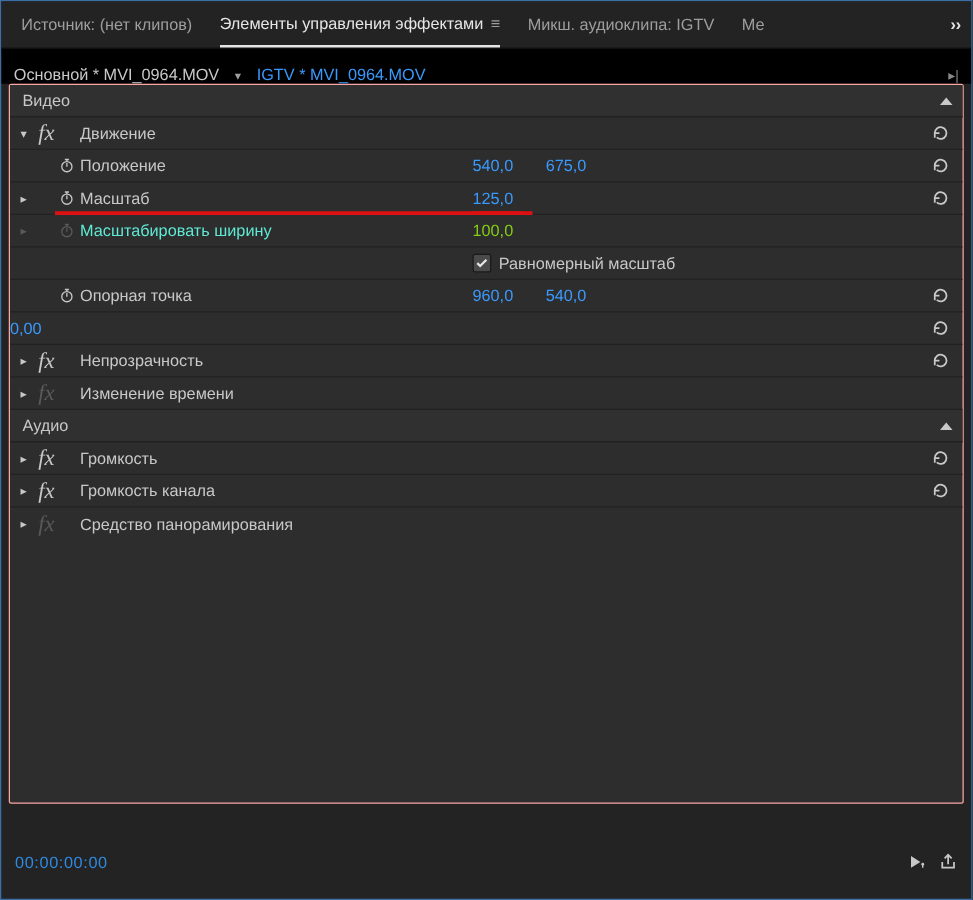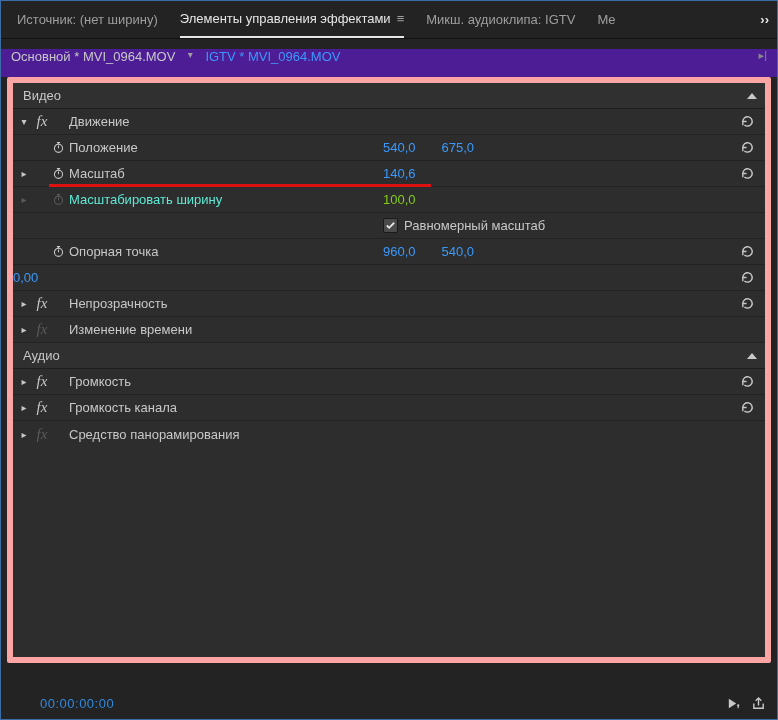--- a/index.html
+++ b/index.html
@@ -36,37 +36,36 @@
   }
   .tab-menu-icon {
     margin-left: 6px;
     color: #9e9e9e;
   }
   .tabs .spacer { flex: 1; }
   .overflow { color: #e6e6e6; font-weight: bold; }
 
   .breadcrumb {
     display: flex;
-    align-items: flex-start;
+    align-items: flex-end;
     height: 28px;
     padding: 0 10px;
     gap: 8px;
-    background: #4c1d95;
-    margin-top: 10px;
+    background: #000000;
   }
   .breadcrumb .primary { color: #c8c8c8; }
   .breadcrumb .sep { color: #9e9e9e; }
   .breadcrumb .secondary { color: #3a99fc; }
   .breadcrumb .spacer { flex:1; }
   .breadcrumb .icon-right { color:#888; font-size:11px; }
 
   .panel {
     background: #2d2d2d;
     margin: 0 6px;
-    border: 6px solid #fca5a5;
+    border: 1px solid #fca5a5;
     border-radius: 2px;
   }
   .section-header {
     display: flex;
     align-items: center;
     height: 26px;
     padding: 0 8px 0 10px;
     background: #303030;
     border-bottom: 1px solid #1e1e1e;
   }
@@ -108,21 +107,21 @@
   .arrow {
     width: 14px; text-align:center; color:#c8c8c8; cursor:pointer;
     font-size: 10px;
   }
   .arrow.collapsed::before { content: "▸"; }
   .arrow.expanded::before { content: "▾"; }
   .fx {
     width: 18px;
     font-style: italic;
     font-family: Georgia, serif;
-    font-size: 15px;
+    font-size: 18px;
     color: #c8c8c8;
     text-align:center;
   }
   .fx.dim { color: #5a5a5a; }
   .stopwatch {
     width: 18px; height:18px;
     display:flex; align-items:center; justify-content:center;
   }
   .stopwatch svg { width:13px; height:13px; }
   .label { color:#c8c8c8; }
@@ -154,36 +153,35 @@
     height: 3px;
     background: #d11;
     z-index:2;
   }
   .red-underline.short {
     left: 370px; width: 48px; right:auto;
   }
 
   .footer {
     position: absolute;
-    left: 6px; right: 6px; bottom: 4px;
+    left: 6px; right: 6px; bottom: 18px;
     height: 26px;
     display:flex; align-items:center;
     padding: 0 6px;
-    margin-left: 28px;
   }
   .timecode { color:#2f8ae0; font-size:13px; letter-spacing: 0.5px;}
   .footer .spacer { flex:1; }
   .footer-icon { color:#bdbdbd; margin-left:10px; cursor:pointer; display:flex; align-items:center;}
   .footer-icon svg { width:15px; height:15px; }
 </style>
 </head>
 <body>
 
 <div class="tabs">
-  <div class="tab">Источник: (нет ширину)</div>
+  <div class="tab">Источник: (нет клипов)</div>
   <div class="tab active">
     <span>Элементы управления эффектами</span>
     <span class="tab-menu-icon">≡</span>
   </div>
   <div class="tab">Микш. аудиоклипа: IGTV</div>
   <div class="tab">Ме</div>
   <div class="spacer"></div>
   <div class="overflow">››</div>
 </div>
 
@@ -251,21 +249,21 @@
       <span class="ind w14"></span>
       <span class="stopwatch">
         <svg viewBox="0 0 16 16">
             <circle cx="8" cy="9" r="5" fill="none" stroke="#c8c8c8" stroke-width="1.3"></circle>
             <path d="M8 9V5.5M6 2h4M8 2v2" stroke="#c8c8c8" stroke-width="1.3"></path>
           </svg>
       </span>
       <span class="label">Масштаб</span>
     </div>
     <div class="cell-vals">
-      <span class="val">140,6</span>
+      <span class="val">125,0</span>
     </div>
     <div class="cell-right">
       <span class="reset-btn">
         <svg viewBox="0 0 16 16">
             <path d="M3 8a5 5 0 1 1 1.7 3.7" fill="none" stroke="#c8c8c8" stroke-width="1.5"></path>
             <path d="M3 12v-4h4" fill="none" stroke="#c8c8c8" stroke-width="1.5"></path>
           </svg>
       </span>
     </div>
     <div class="red-underline"></div>

